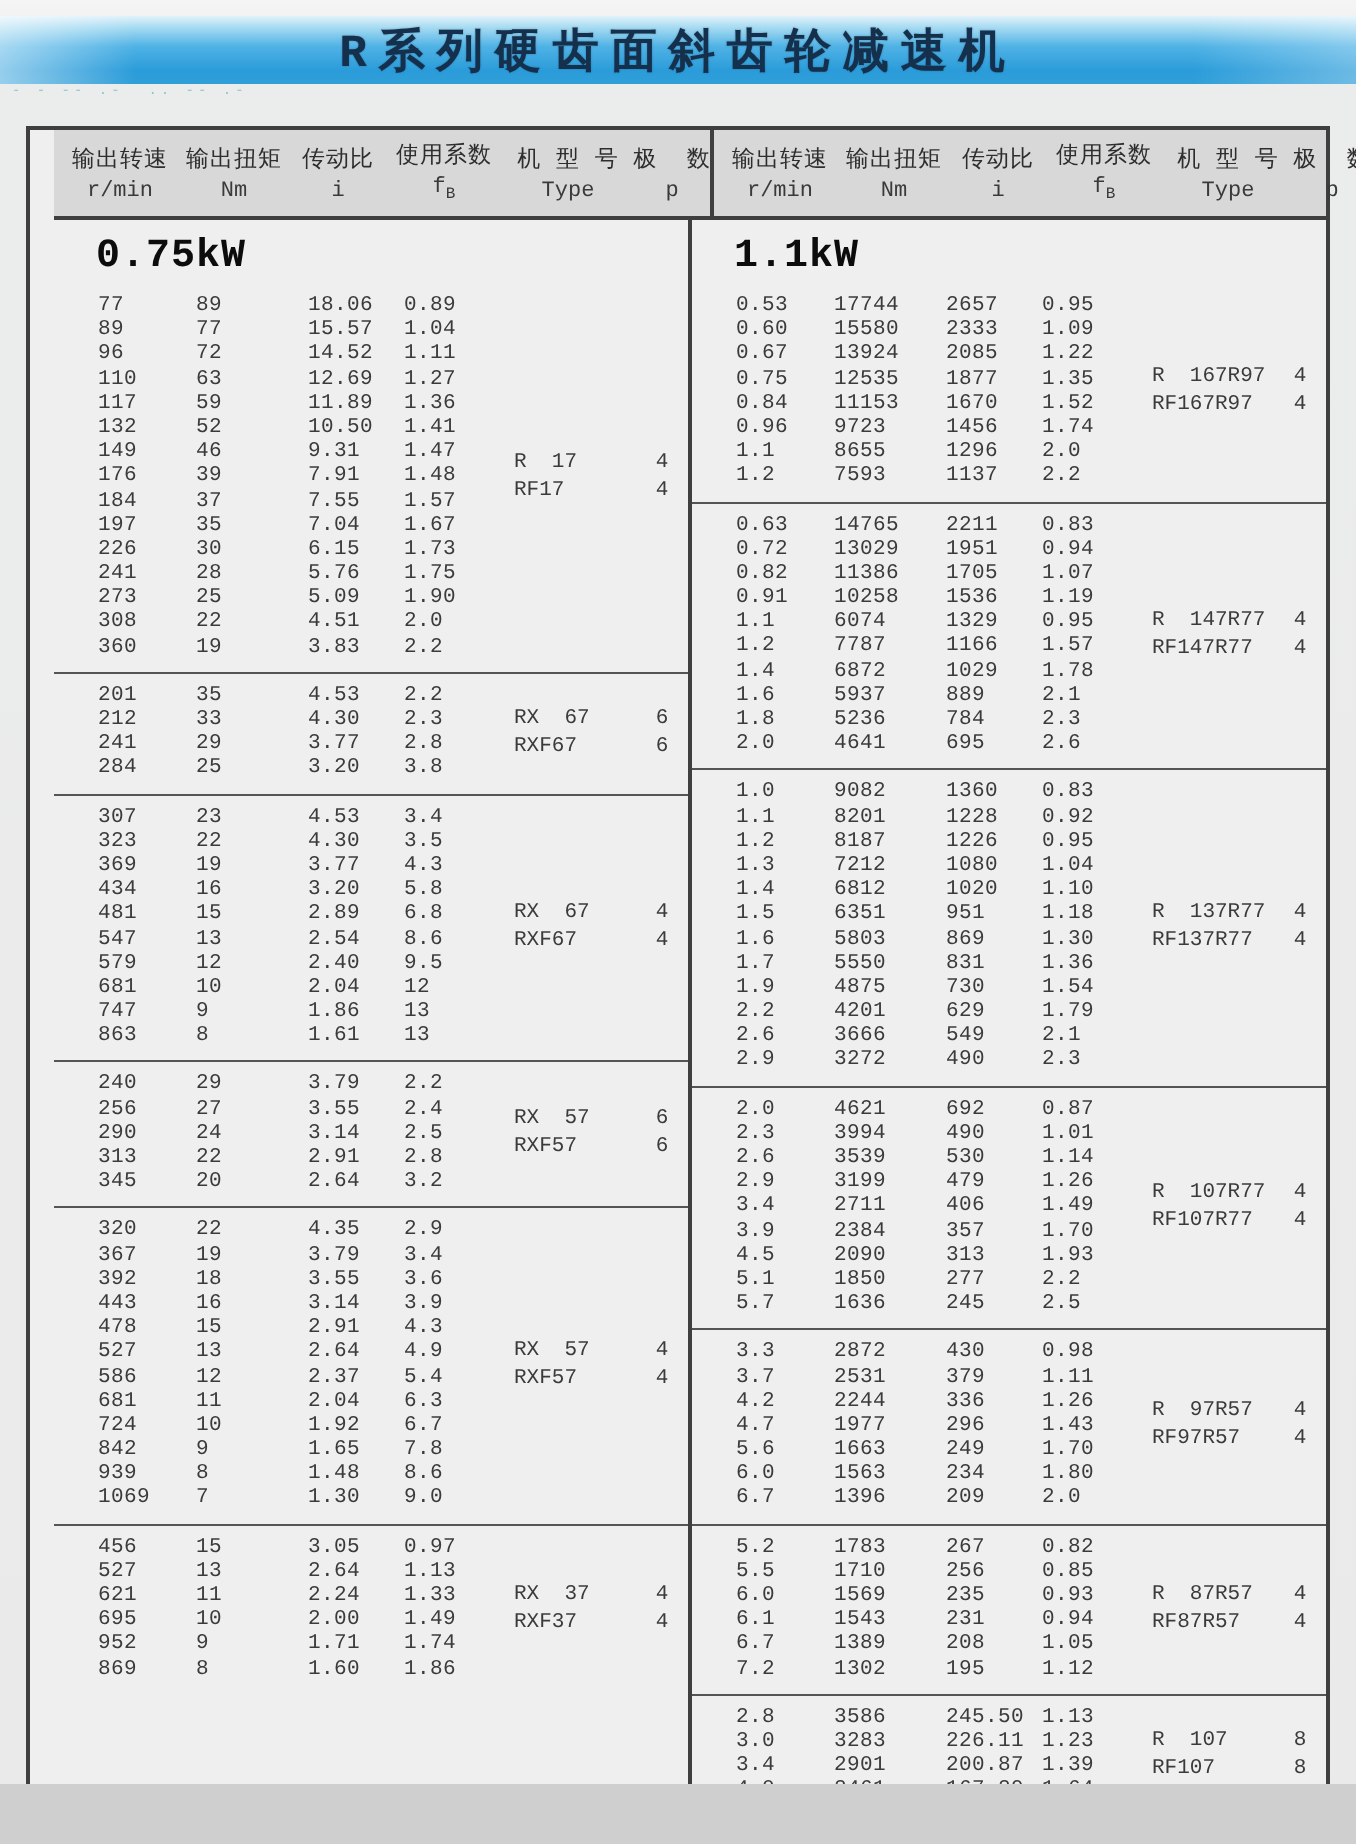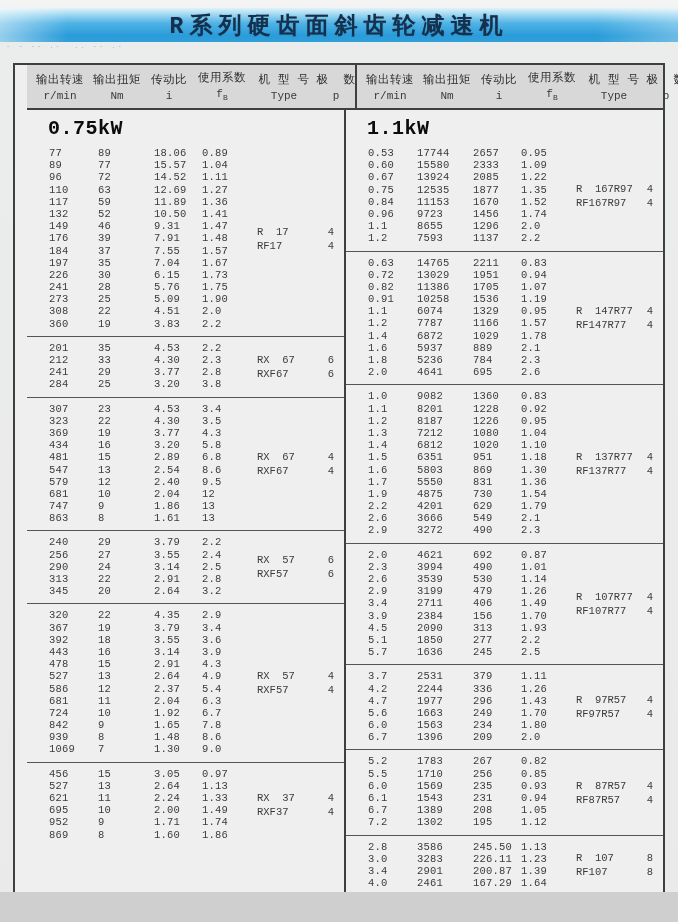--- a/index.html
+++ b/index.html
@@ -746,21 +746,21 @@
                 </div>
                 <div class="row">
                   <span class="cell c0">3.4</span>
                   <span class="cell c1">2711</span>
                   <span class="cell c2">406</span>
                   <span class="cell c3">1.49</span>
                 </div>
                 <div class="row">
                   <span class="cell c0">3.9</span>
                   <span class="cell c1">2384</span>
-                  <span class="cell c2">156</span>
+                  <span class="cell c2">357</span>
                   <span class="cell c3">1.70</span>
                 </div>
                 <div class="row">
                   <span class="cell c0">4.5</span>
                   <span class="cell c1">2090</span>
                   <span class="cell c2">313</span>
                   <span class="cell c3">1.93</span>
                 </div>
                 <div class="row">
                   <span class="cell c0">5.1</span>
@@ -777,20 +777,26 @@
               </div>
               <div class="models">
                 <span class="type">R  107R77</span>
                 <span class="pole">4</span>
                 <span class="type">RF107R77</span>
                 <span class="pole">4</span>
               </div>
             </div>
             <div class="section">
               <div class="rows">
+                <div class="row">
+                  <span class="cell c0">3.3</span>
+                  <span class="cell c1">2872</span>
+                  <span class="cell c2">430</span>
+                  <span class="cell c3">0.98</span>
+                </div>
                 <div class="row">
                   <span class="cell c0">3.7</span>
                   <span class="cell c1">2531</span>
                   <span class="cell c2">379</span>
                   <span class="cell c3">1.11</span>
                 </div>
                 <div class="row">
                   <span class="cell c0">4.2</span>
                   <span class="cell c1">2244</span>
                   <span class="cell c2">336</span>

